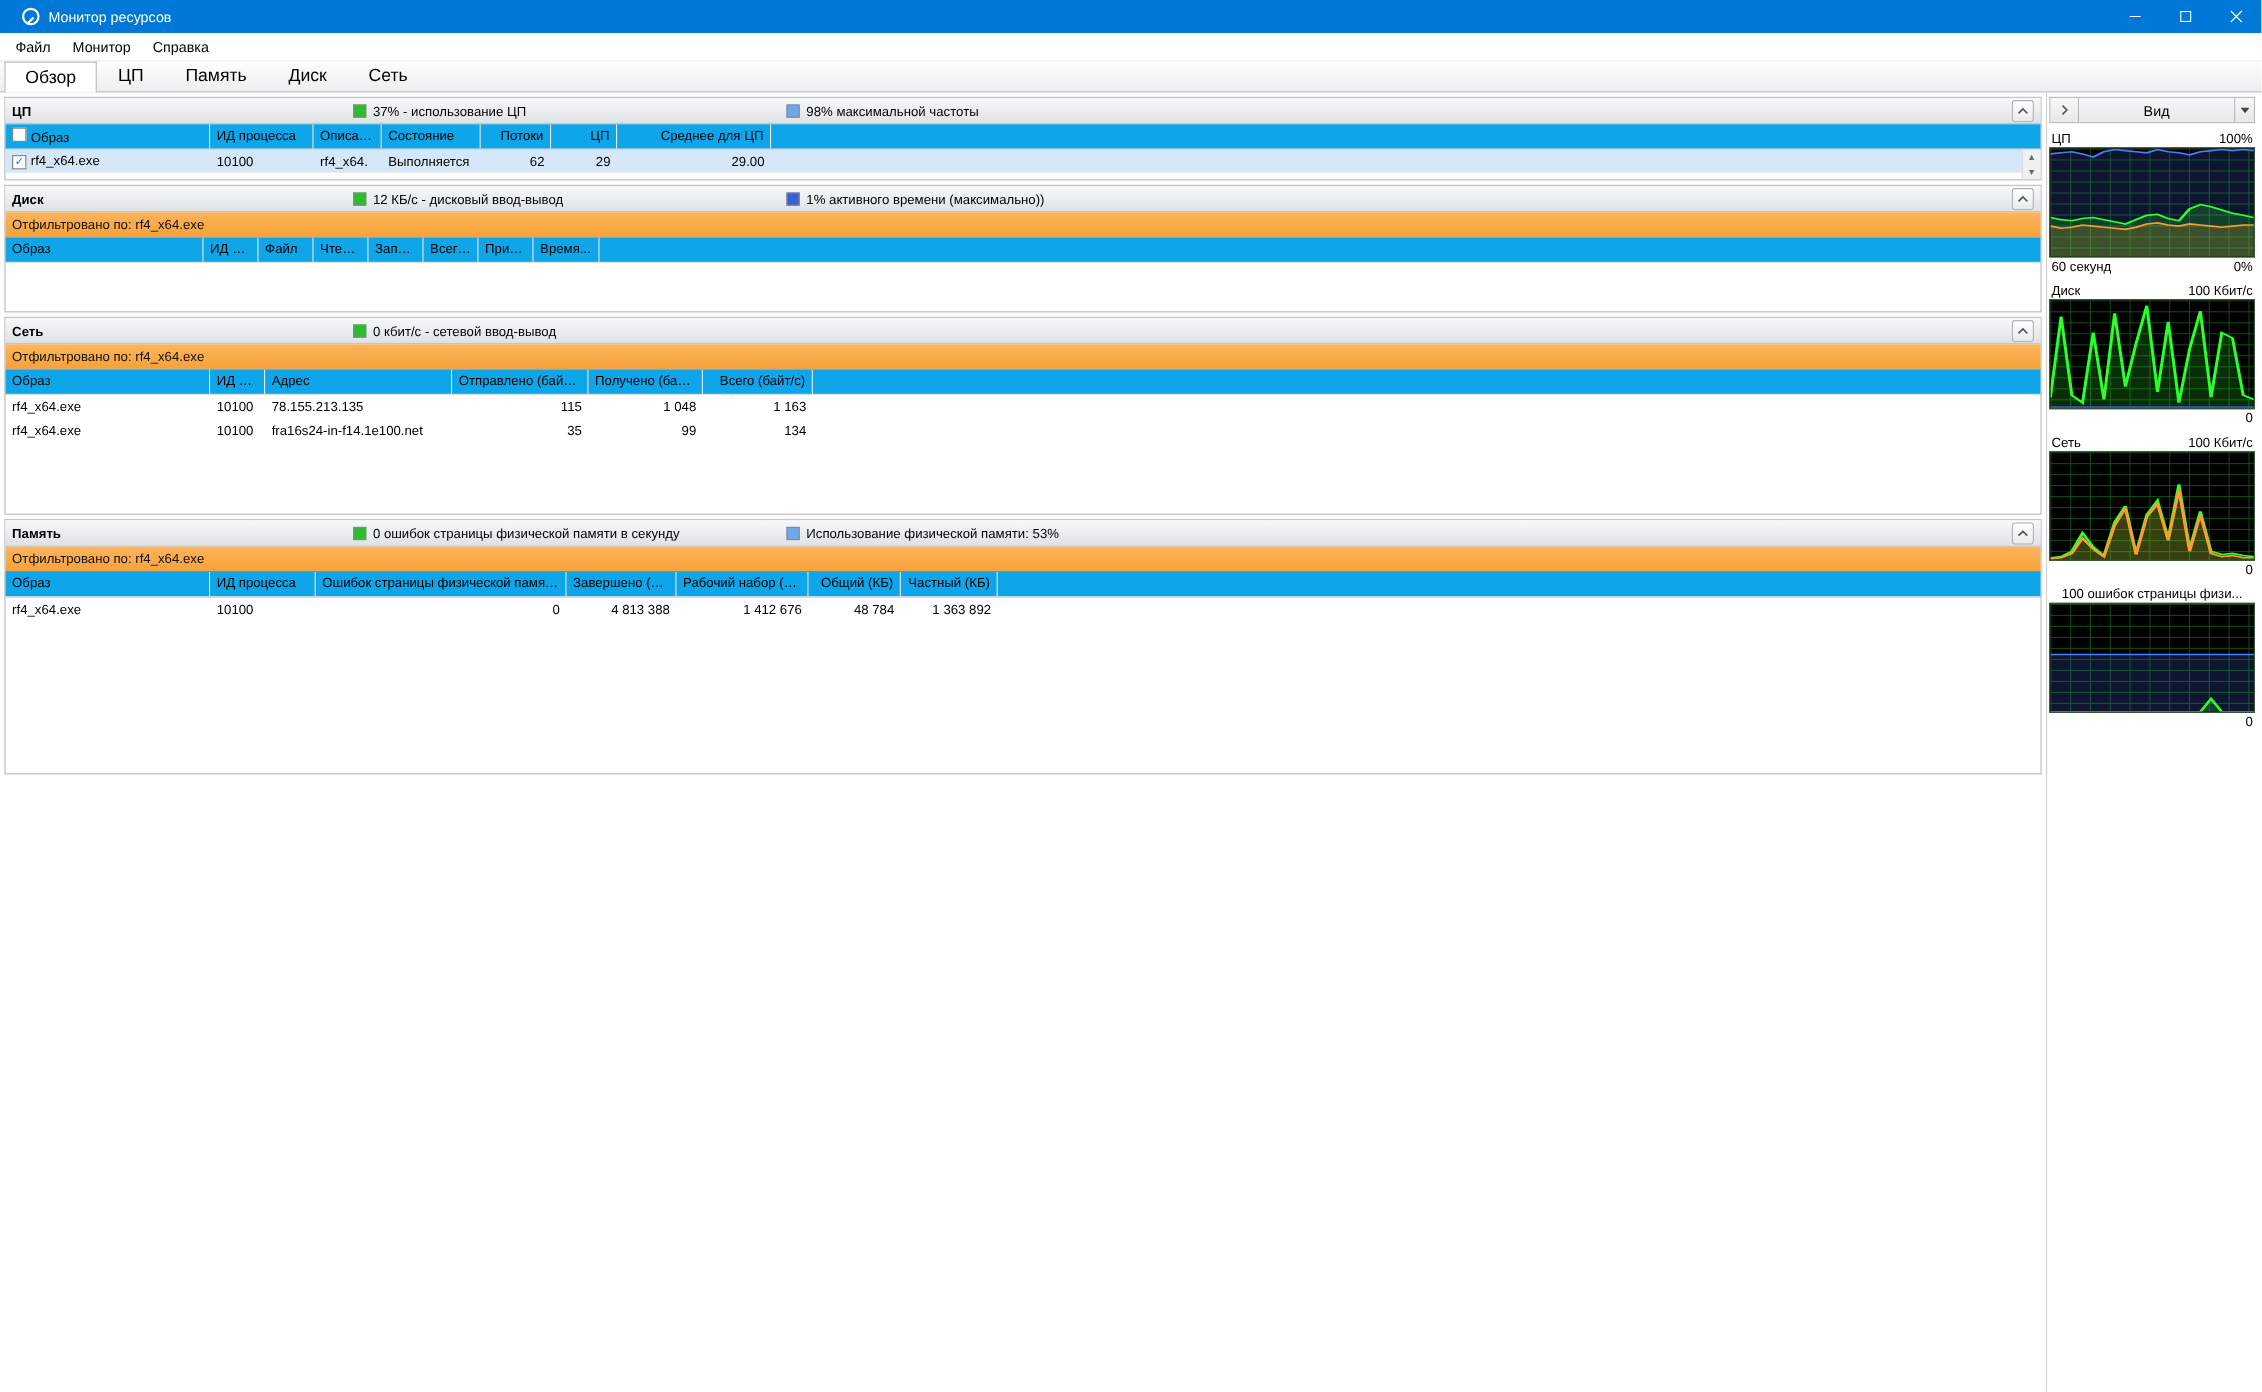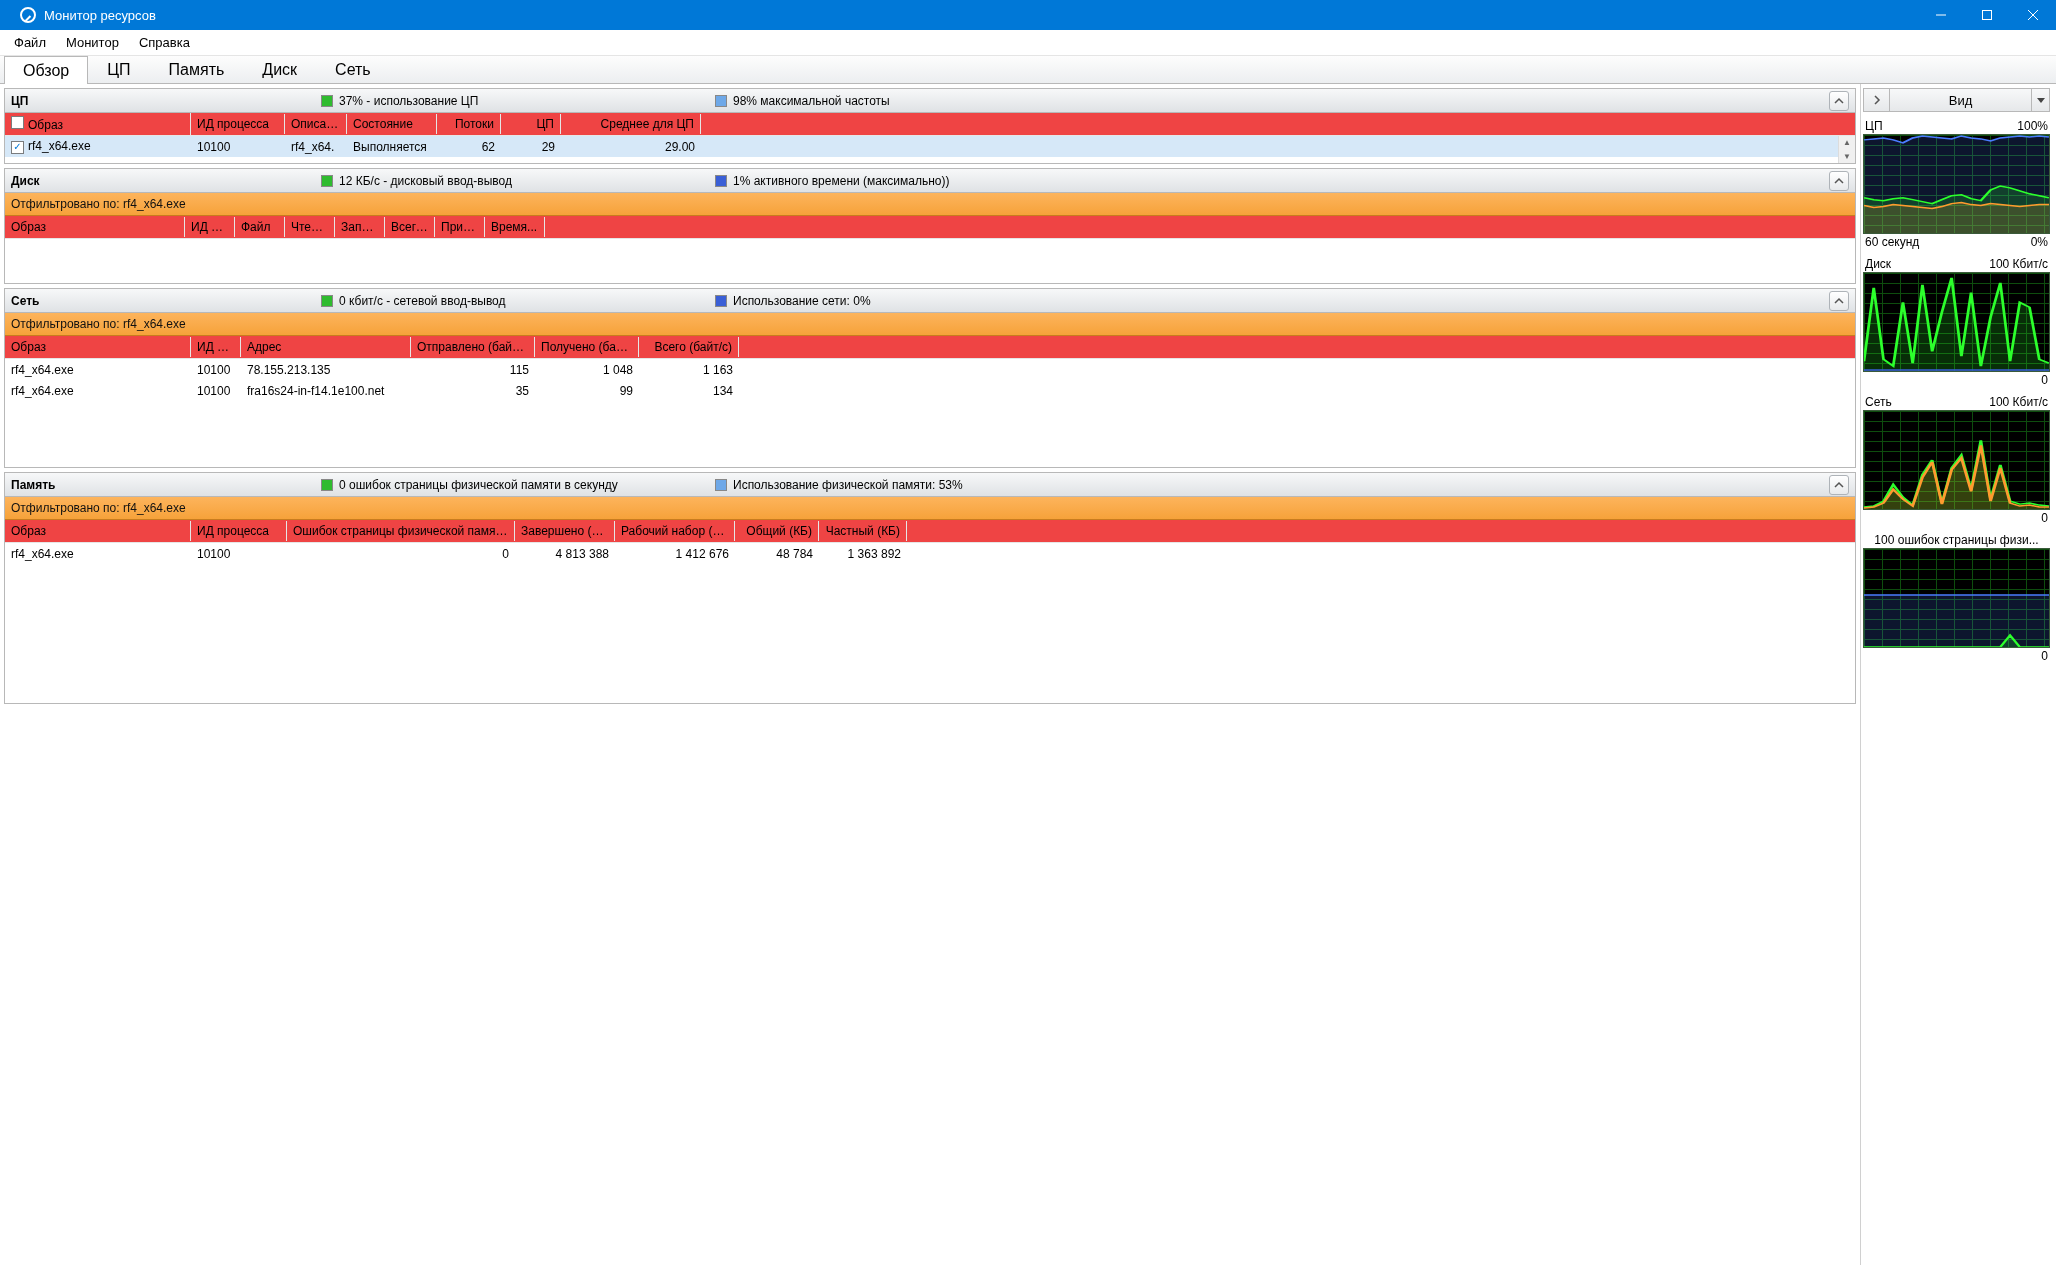--- a/index.html
+++ b/index.html
@@ -33,21 +33,21 @@
 .section-header .name { width:310px; font-weight:600; }
 .section-header .legend { display:flex; align-items:center; gap:6px; width:394px; }
 .section-header .legend2 { display:flex; align-items:center; gap:6px; flex:1; }
 .legend-swatch { width:12px; height:12px; border:1px solid #888; display:inline-block; }
 .chevron-btn { width:20px; height:20px; border:1px solid #aeb3b8; background:linear-gradient(#fff,#e8eaec); border-radius:3px; display:flex; align-items:center; justify-content:center; cursor:pointer; margin-left:auto; }
 
 
 .filterbar { height:23px; background:linear-gradient(#fdb45c,#f6a23a); border-bottom:1px solid #c87c1e; color:#111; padding-left:6px; display:flex; align-items:center; font-size:12px; }
 
 
-.columns { height:23px; display:flex; align-items:center; background:#ef4444; border-bottom:1px solid #e6e6e6; }
+.columns { height:23px; display:flex; background:#0ea5e9; border-bottom:1px solid #e6e6e6; }
 .col { padding:3px 6px; border-right:1px solid #e6e6e6; overflow:hidden; white-space:nowrap; text-overflow:ellipsis; font-size:12px; }
 .row { height:21px; display:flex; align-items:center; }
 .row .cell { padding:2px 6px; overflow:hidden; white-space:nowrap; text-overflow:ellipsis; font-size:12px; }
 .row.sel { background:#d6e8f8; }
 .tablebody { position:relative; flex:1; overflow:hidden; }
 .vscroll { position:absolute; right:0; top:0; bottom:0; width:17px; background:#f0f0f0; display:flex; flex-direction:column; align-items:center; border-left:1px solid #dcdcdc; }
 .vscroll .sbtn { width:17px; height:17px; background:#f0f0f0; display:flex; align-items:center; justify-content:center; font-size:8px; color:#666; cursor:pointer; }
 .checkbox { width:13px; height:13px; border:1px solid #7a7c7e; background:#fff; display:inline-flex; align-items:center; justify-content:center; margin-right:4px; }
 .checkbox.checked::after { content:"✓"; font-size:10px; color:#0078d7; line-height:1; }
 
@@ -188,24 +188,20 @@
       <div class="tablebody"></div>
     </div>
 
     <div class="section sec-net">
       <div class="section-header">
         <div class="name">Сеть</div>
         <div class="legend">
             <span class="legend-swatch" style="background:#2fbb2f"></span>
             <span>0 кбит/с - сетевой ввод-вывод</span>
           </div>
-        <div class="legend2">
-            <span class="legend-swatch" style="background:#3a5fd6"></span>
-            <span>Использование сети: 0%</span>
-          </div>
         <div class="chevron-btn">
             <svg width="10" height="10">
               <polyline points="1,7 5,3 9,7" fill="none" stroke="#555" stroke-width="1.5"></polyline>
             </svg>
           </div>
       </div>
       <div class="filterbar">Отфильтровано по: rf4_x64.exe</div>
       <div class="columns">
         <div class="col" style="width:186px">Образ</div>
         <div class="col" style="width:50px">ИД пр...</div>

